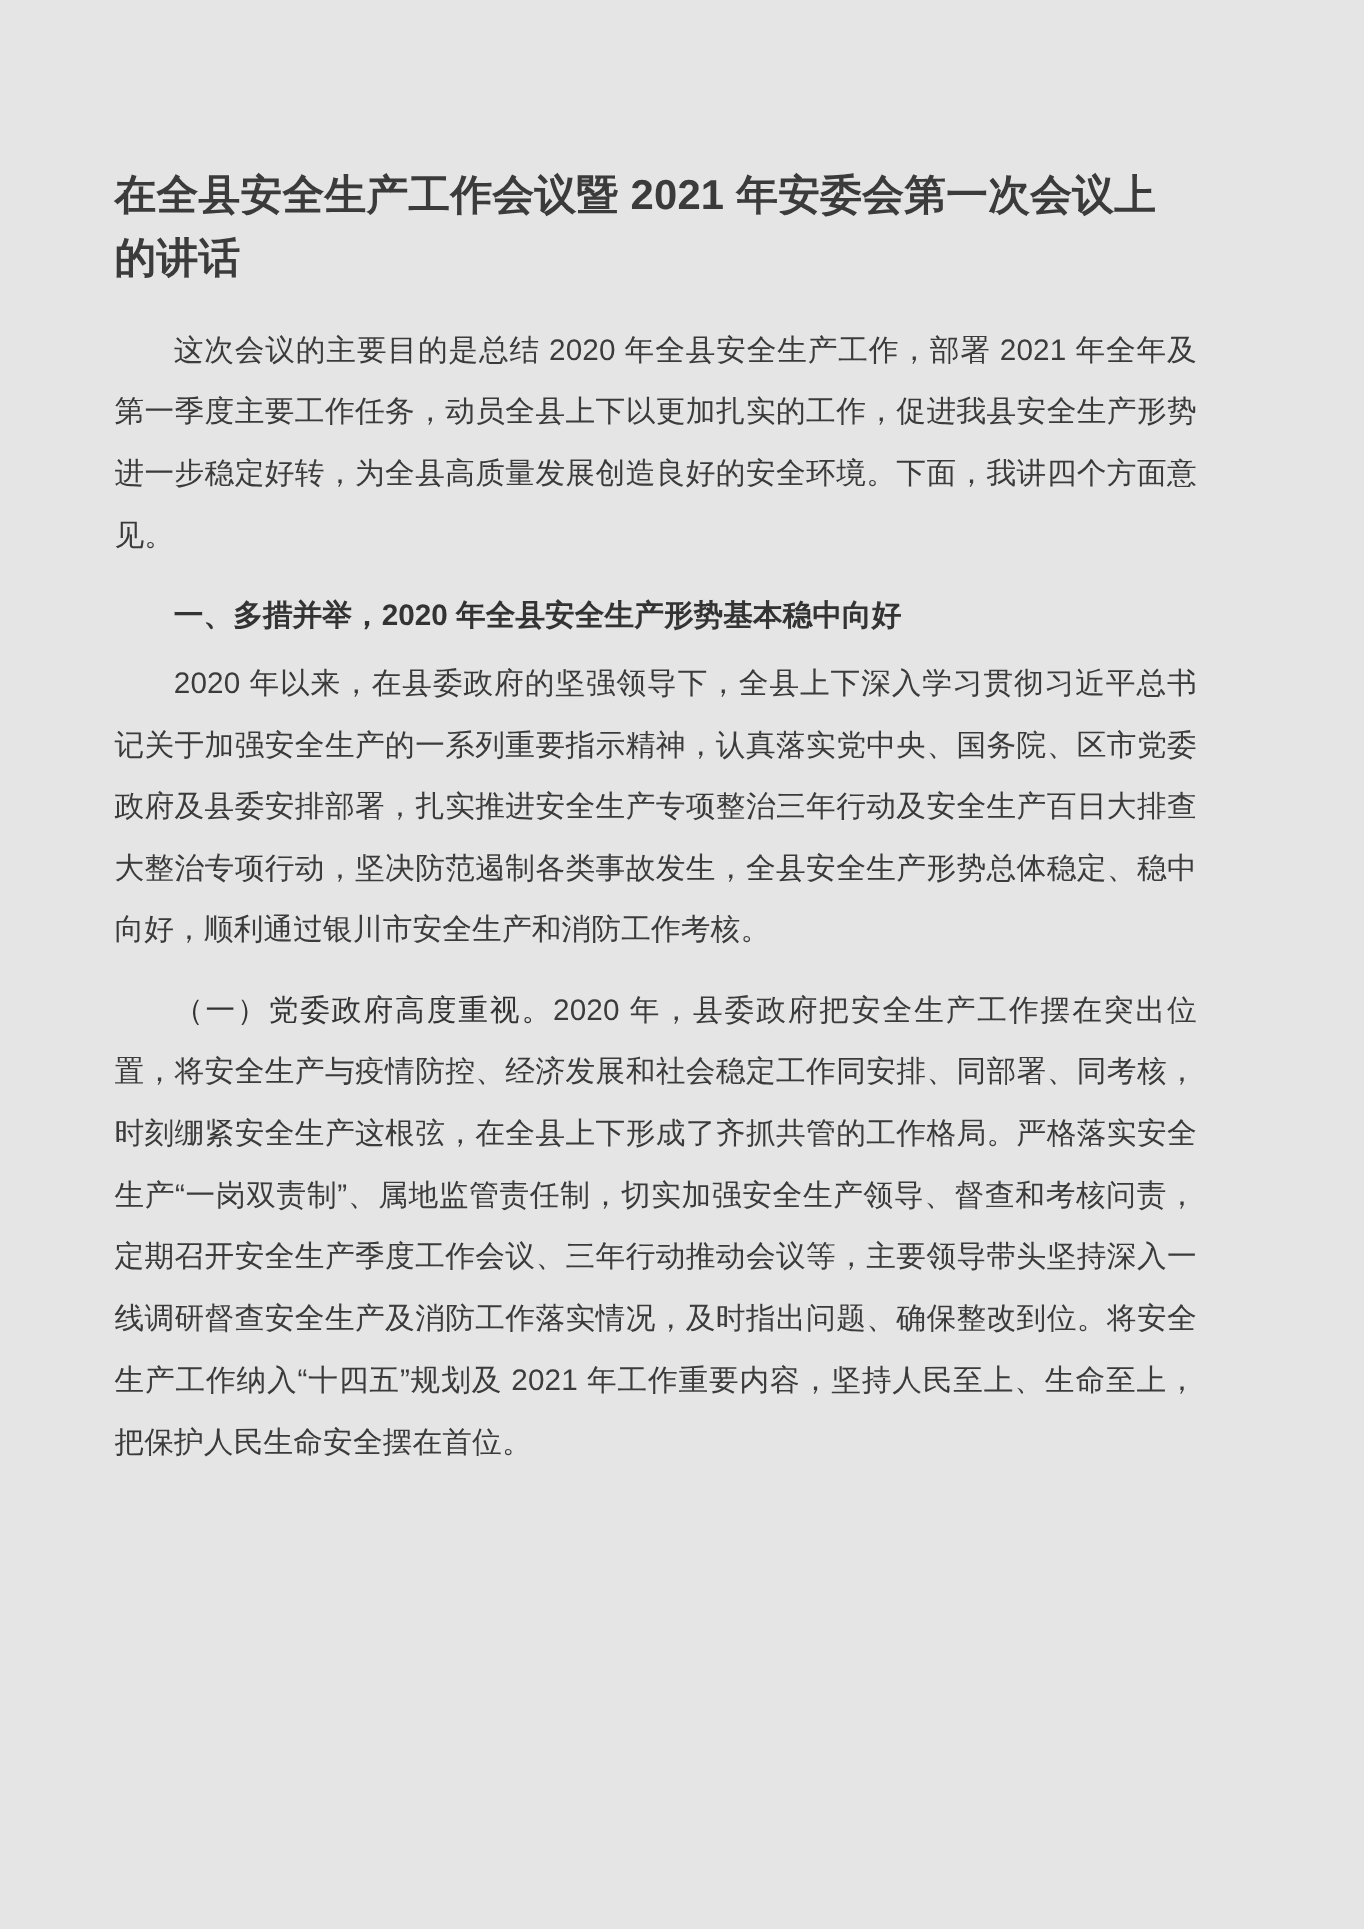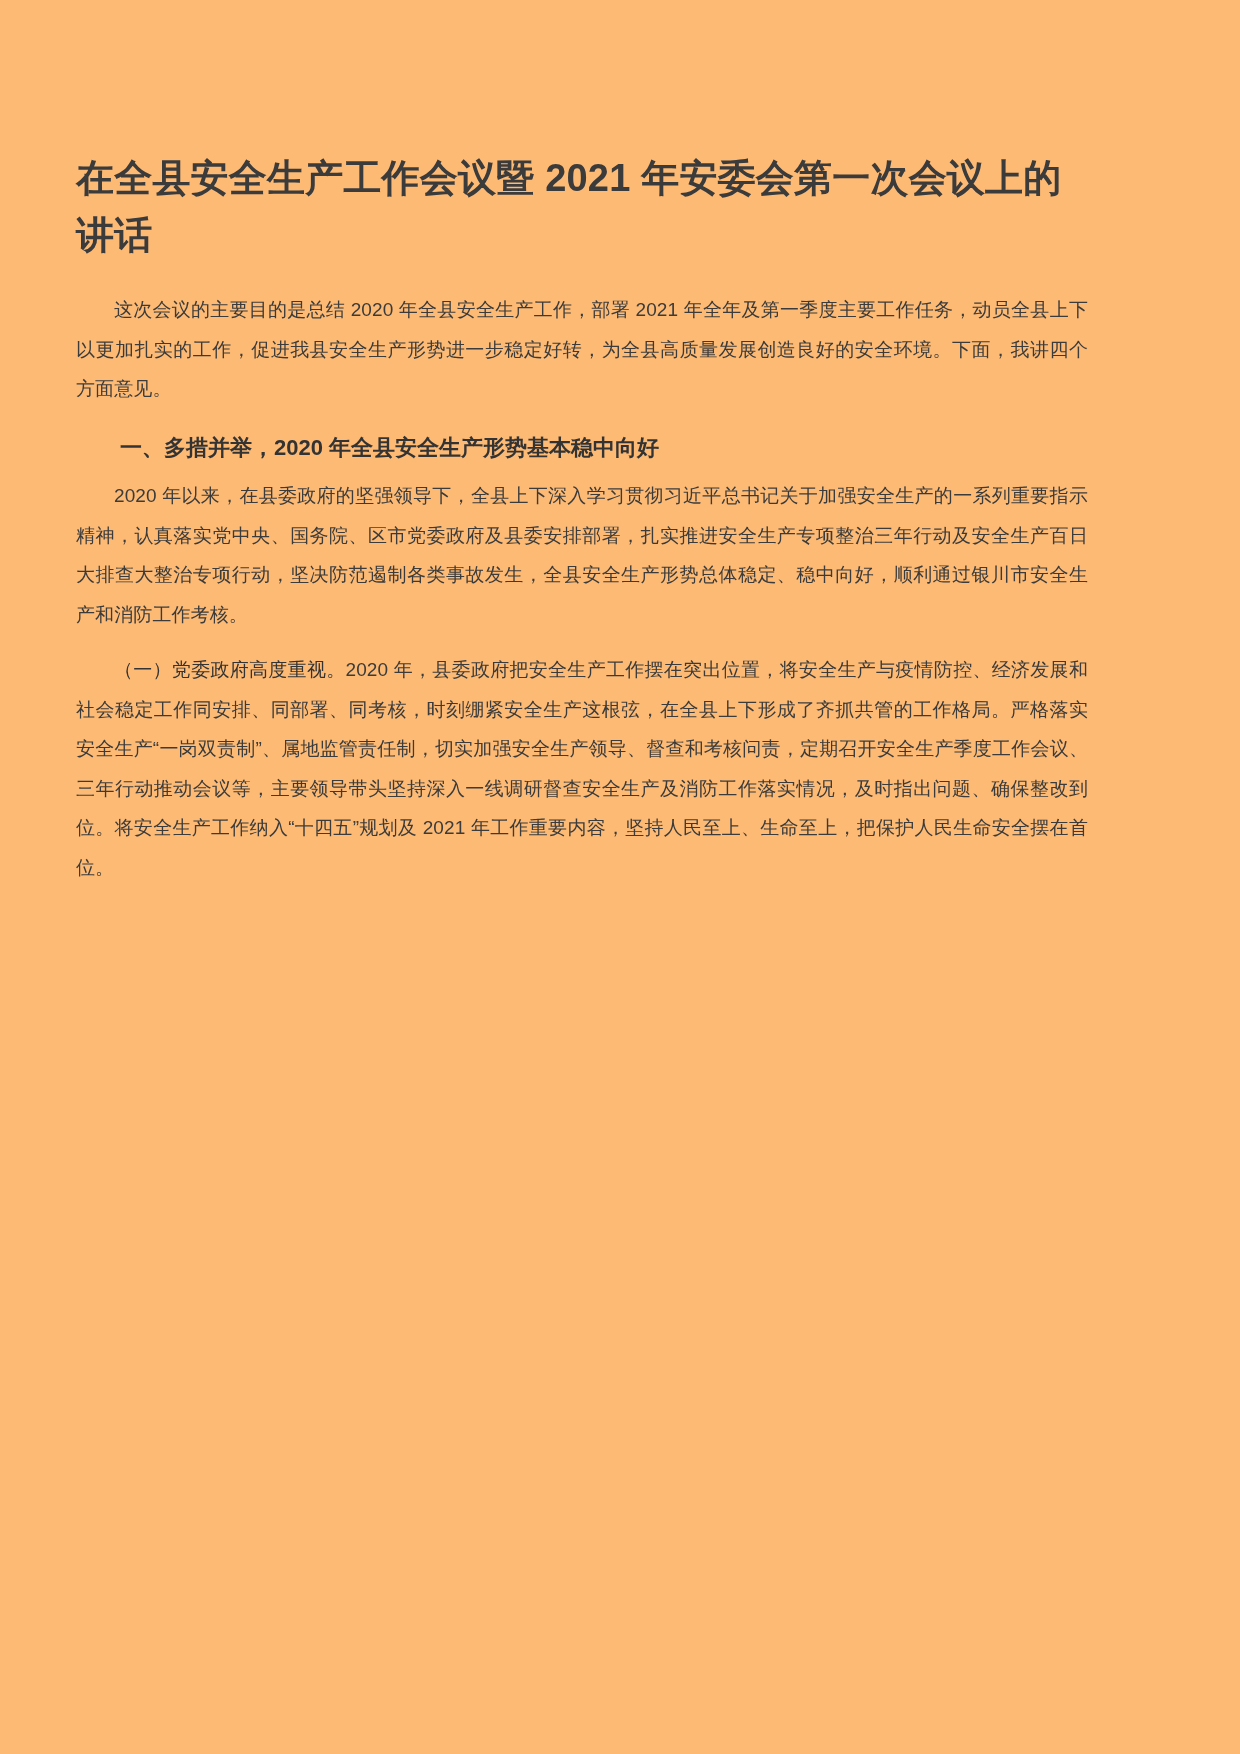--- a/index.html
+++ b/index.html
@@ -11,46 +11,46 @@
     width: 1240px;
     height: 1754px;
     font-family: "Liberation Sans", "DejaVu Sans", sans-serif;
     color: #3b3b3b;
     -webkit-font-smoothing: antialiased;
   }
   .page {
     box-sizing: border-box;
     width: 1240px;
     min-height: 1754px;
-    padding: 150px 152px 120px 76px;
-    background: #fdba74;
+    padding: 150px 152px 120px 104px;
+    background: #e5e5e5;
   }
   .doc-title {
     font-size: 38px;
     font-weight: 700;
     line-height: 1.50;
     letter-spacing: 0.2px;
     color: #3b3b3b;
     margin: 0 0 26px 0;
     text-align: left;
     word-break: break-all;
   }
   .para {
-    font-size: 19px;
+    font-size: 27px;
     line-height: 2.08;
     color: #3b3b3b;
     margin: 0 0 6px 0;
     text-align: justify;
     text-justify: inter-ideograph;
     text-indent: 2em;
     word-break: break-all;
     letter-spacing: 0.1px;
   }
   .heading-para {
-    font-size: 22px;
+    font-size: 27px;
     line-height: 2.08;
     font-weight: 700;
     color: #333333;
     margin: 0 0 6px 0;
     text-indent: 2em;
     text-align: left;
     word-break: break-all;
   }
   .para .lead {
     font-weight: 400;

